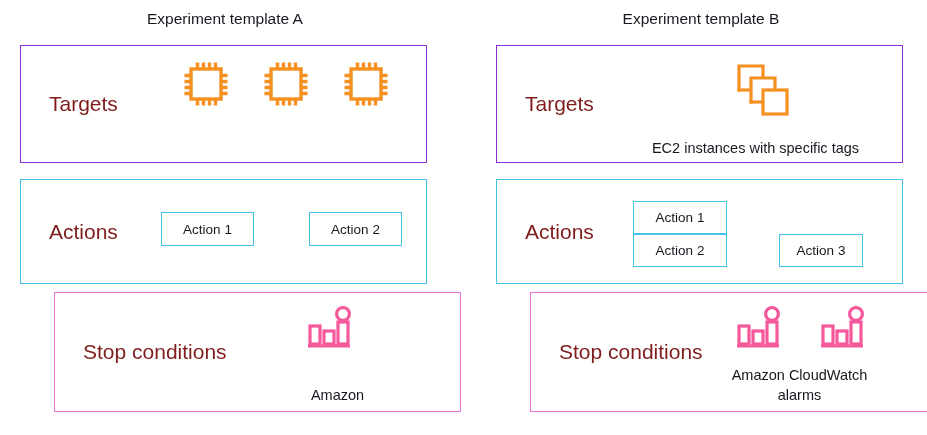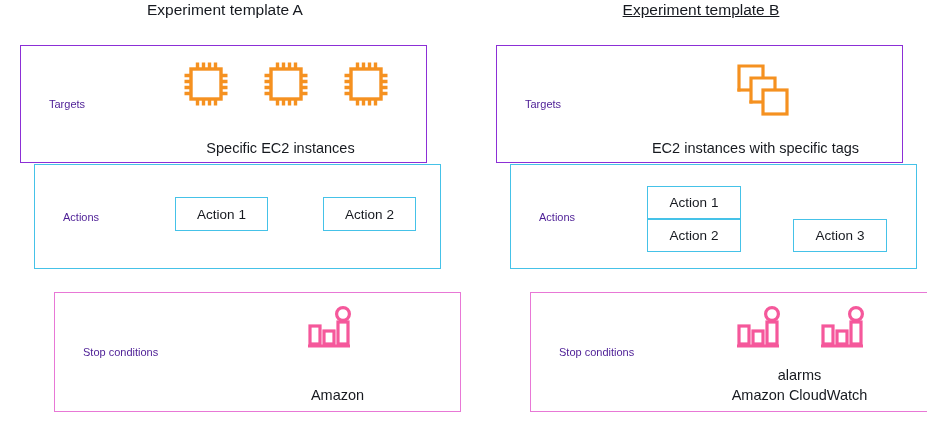--- a/index.html
+++ b/index.html
@@ -18,51 +18,52 @@
   .canvas {
     position: absolute;
     inset: 0;
   }
   .template {
     position: absolute;
     top: 0;
     width: 410px;
   }
   .template.left  { left: 20px; }
-  .template.right { left: 496px; text-decoration: underline; }
+  .template.right { left: 496px; }
 
   .tpl-title {
     text-align: center;
     font-size: 15.5px;
     line-height: 20px;
     color: #16191f;
     height: 28px;
+    padding-top: 9px;
     box-sizing: border-box;
     white-space: nowrap;
   }
 
   .section {
     position: absolute;
     left: 0;
     width: 407px;
     box-sizing: border-box;
     background: #ffffff;
     border: 1.6px solid #000;
   }
   .section .sec-label {
     position: absolute;
     left: 28px;
     top: 50%;
     transform: translateY(-50%);
-    font-size: 11px;
-    color: #4c1d95;
+    font-size: 21px;
+    color: #7f1d1d;
     white-space: nowrap;
   }
   .section.targets { top: 45px;  height: 118px; border-color: #8c2fd6; }
-  .section.actions { top: 164px; height: 105px; border-color: #45c2e8; margin-left: 14px; }
+  .section.actions { top: 179px; height: 105px; border-color: #45c2e8; }
   .section.stop    { top: 292px; height: 120px; border-color: #e878d6; margin-left: 34px; }
 
   
   .sec-content {
     position: absolute;
     inset: 0;
   }
 
   
   .chips-row {
@@ -108,21 +109,21 @@
     align-items: center;
     justify-content: center;
     white-space: nowrap;
   }
   
   .act-a1 { left: 140px; top: 32px; width: 93px; height: 34px; }
   .act-a2 { left: 288px; top: 32px; width: 93px; height: 34px; }
   
   .act-b1 { left: 136px; top: 21px;   width: 94px; height: 33px; }
   .act-b2 { left: 136px; top: 53.6px; width: 94px; height: 33px; }
-  .act-b3 { left: 282px; top: 53.6px; width: 94px; height: 33px; }
+  .act-b3 { left: 282px; top: 53.6px; width: 84px; height: 33px; }
 
   
   .alarms-row {
     position: absolute;
     left: 140px;
     top: 12px;
     right: 8px;
     display: flex;
     justify-content: center;
     gap: 36px;
@@ -182,21 +183,20 @@
               <g fill="none" stroke="#f59120" stroke-width="3.4">
                 <rect x="11" y="11" width="30" height="30"></rect>
                 <path d="M17.5 11V4.5 M23.5 11V4.5 M29.5 11V4.5 M35.5 11V4.5"></path>
                 <path d="M17.5 41v6.5 M23.5 41v6.5 M29.5 41v6.5 M35.5 41v6.5"></path>
                 <path d="M11 17.5H4.5 M11 23.5H4.5 M11 29.5H4.5 M11 35.5H4.5"></path>
                 <path d="M41 17.5h6.5 M41 23.5h6.5 M41 29.5h6.5 M41 35.5h6.5"></path>
               </g>
             </svg>
           </span>
         </div>
-        <div class="caption indent">Specific EC2 instances</div>
       </div>
     </div>
 
     <div class="section actions">
       <div class="sec-label">Actions</div>
       <div class="sec-content">
         <div class="act-box act-a1">Action 1</div>
         <div class="act-box act-a2">Action 2</div>
       </div>
     </div>
@@ -278,20 +278,20 @@
                 <rect x="5" y="21" width="10" height="18"></rect>
                 <rect x="19" y="26" width="10" height="13"></rect>
                 <rect x="33" y="17" width="10" height="22"></rect>
                 <path d="M3 41h42"></path>
                 <circle cx="38" cy="9" r="6.4"></circle>
               </g>
             </svg>
           </span>
         </div>
         <div class="stop-caption">
+          <div>Amazon CloudWatch</div>
           <div>alarms</div>
-          <div>Amazon CloudWatch</div>
         </div>
       </div>
     </div>
   </div>
 
 </div>
 
 </body></html>

